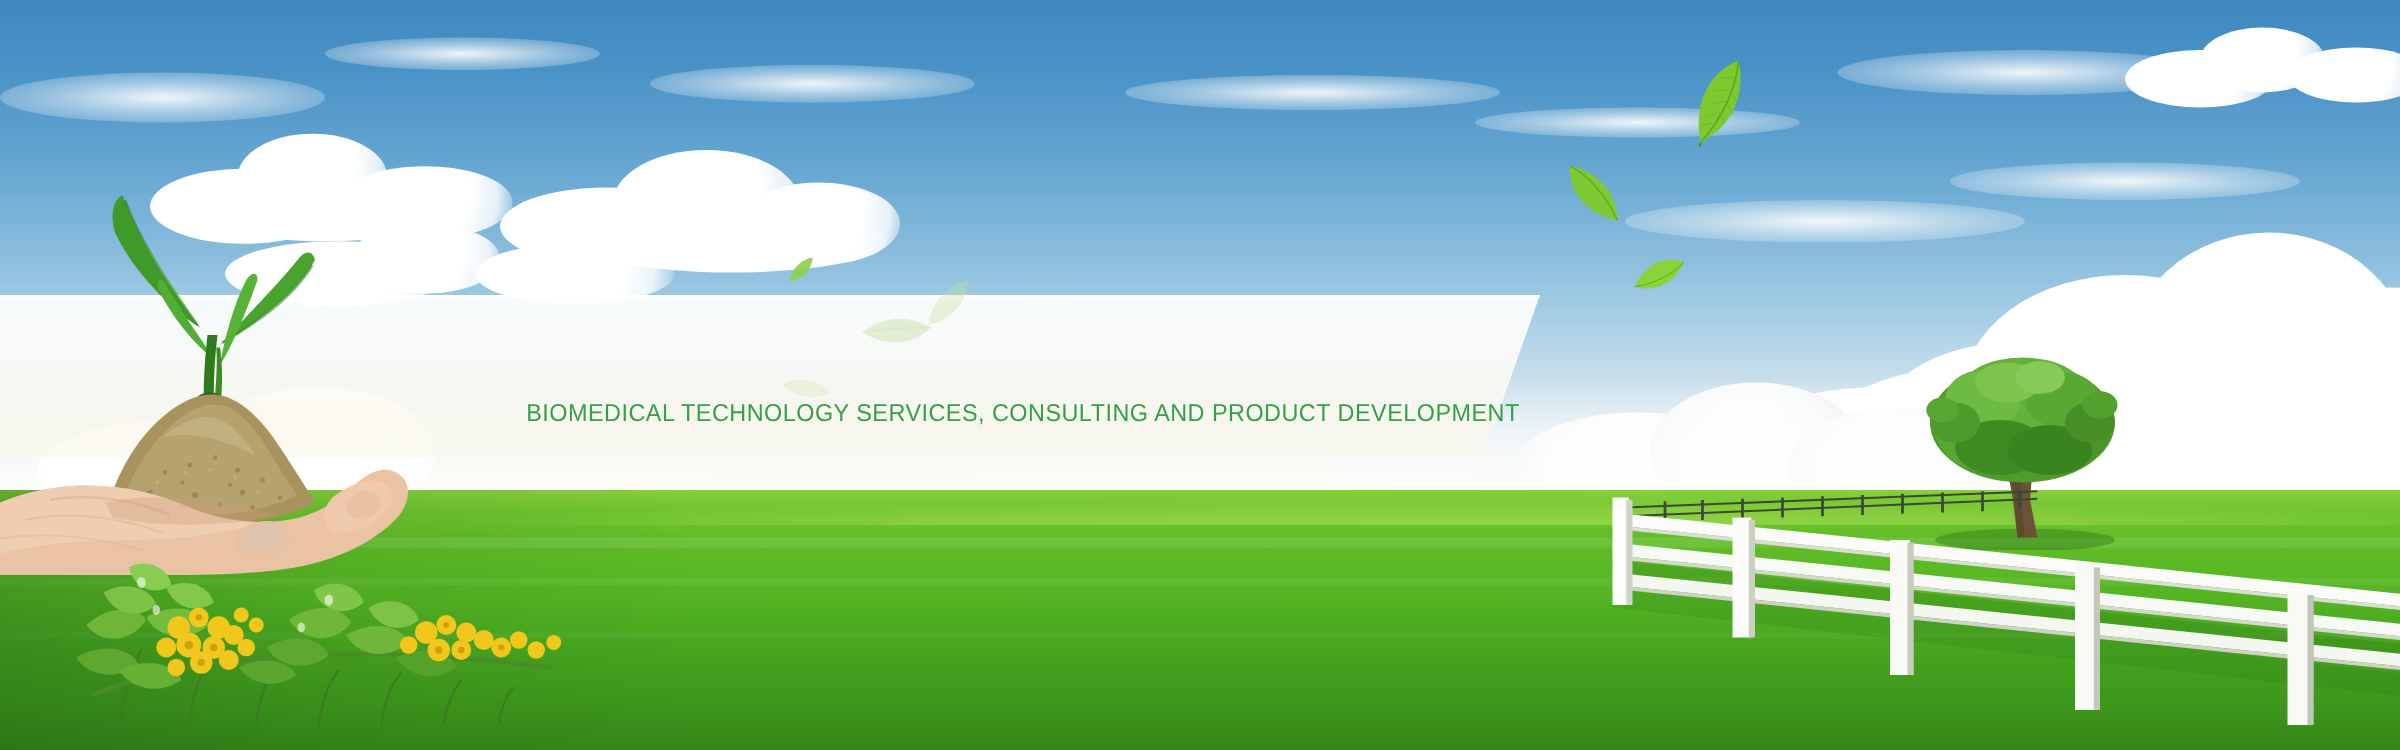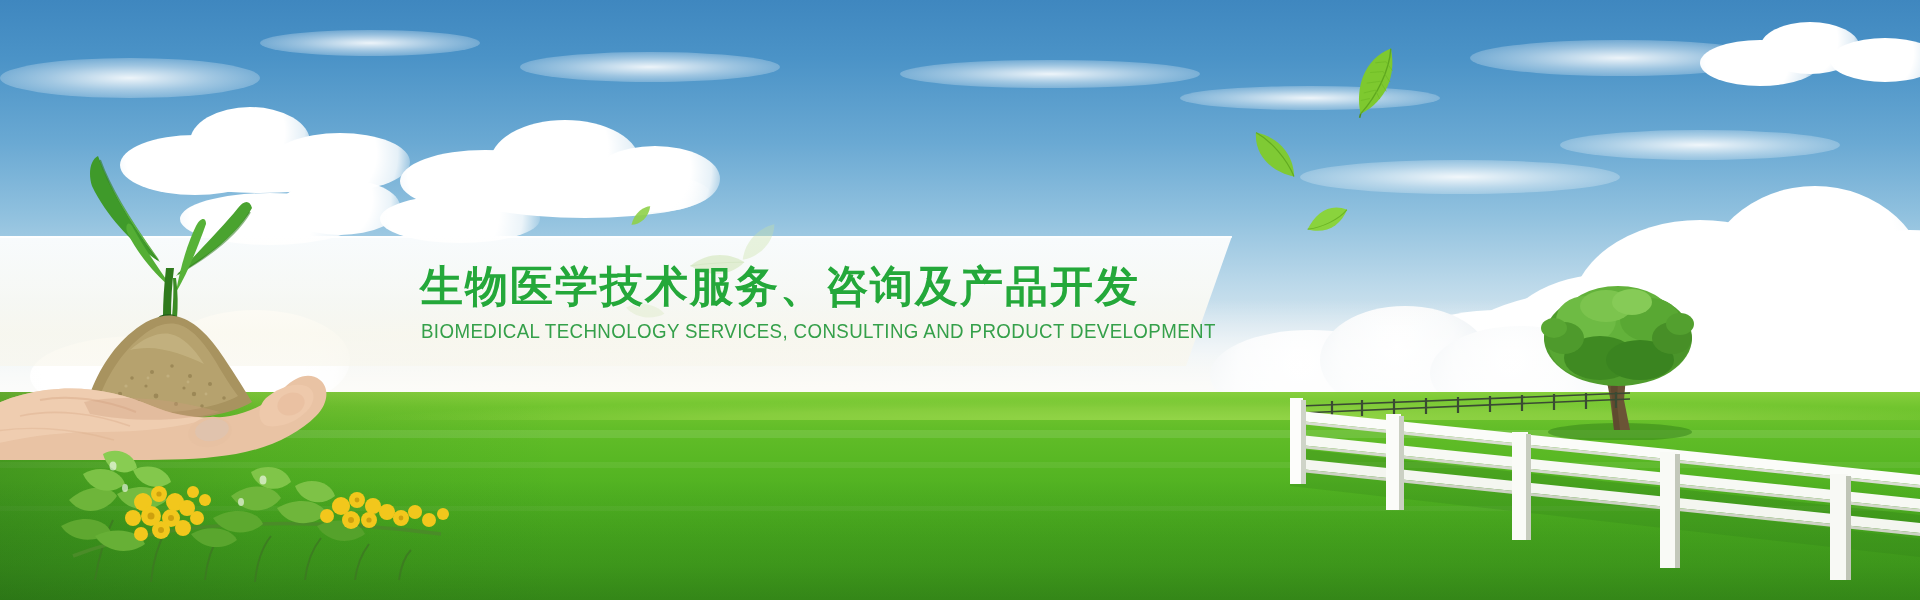--- a/index.html
+++ b/index.html
@@ -309,21 +309,20 @@
     <svg width="48" height="26" viewBox="0 0 48 26">
       <path d="M2 21 C14 2 36 0 46 3 C38 19 18 26 2 21 Z" fill="#c8e2a4"></path>
     </svg>
   </div>
   <div class="leaf leaf-faint" style="left:625px; top:300px; transform:rotate(32deg); opacity:.22;">
     <svg width="40" height="22" viewBox="0 0 40 22">
       <path d="M2 18 C12 2 30 0 38 3 C31 16 14 22 2 18 Z" fill="#c5dfa0"></path>
     </svg>
   </div>
 
-  <div class="title-zh">生物医学技术服务、咨询及产品开发</div>
   <div class="title-en">BIOMEDICAL TECHNOLOGY SERVICES, CONSULTING AND PRODUCT DEVELOPMENT</div>
 
   <div class="leaf" style="left:1352px; top:44px; transform:rotate(28deg);">
     <svg width="42" height="76" viewBox="0 0 42 76">
       <path d="M21 0 C38 20 42 48 25 72 C8 52 2 22 21 0 Z" fill="#7ec92f"></path>
       <path d="M21 0 C30 20 31 48 25 72" stroke="#5fa81f" stroke-width="1.4" fill="none"></path>
       <g stroke="#6ebb26" stroke-width=".8" opacity=".8">
         <path d="M23 14 L14 20"></path>
           <path d="M25 24 L14 31"></path>
           <path d="M27 34 L16 42"></path>

